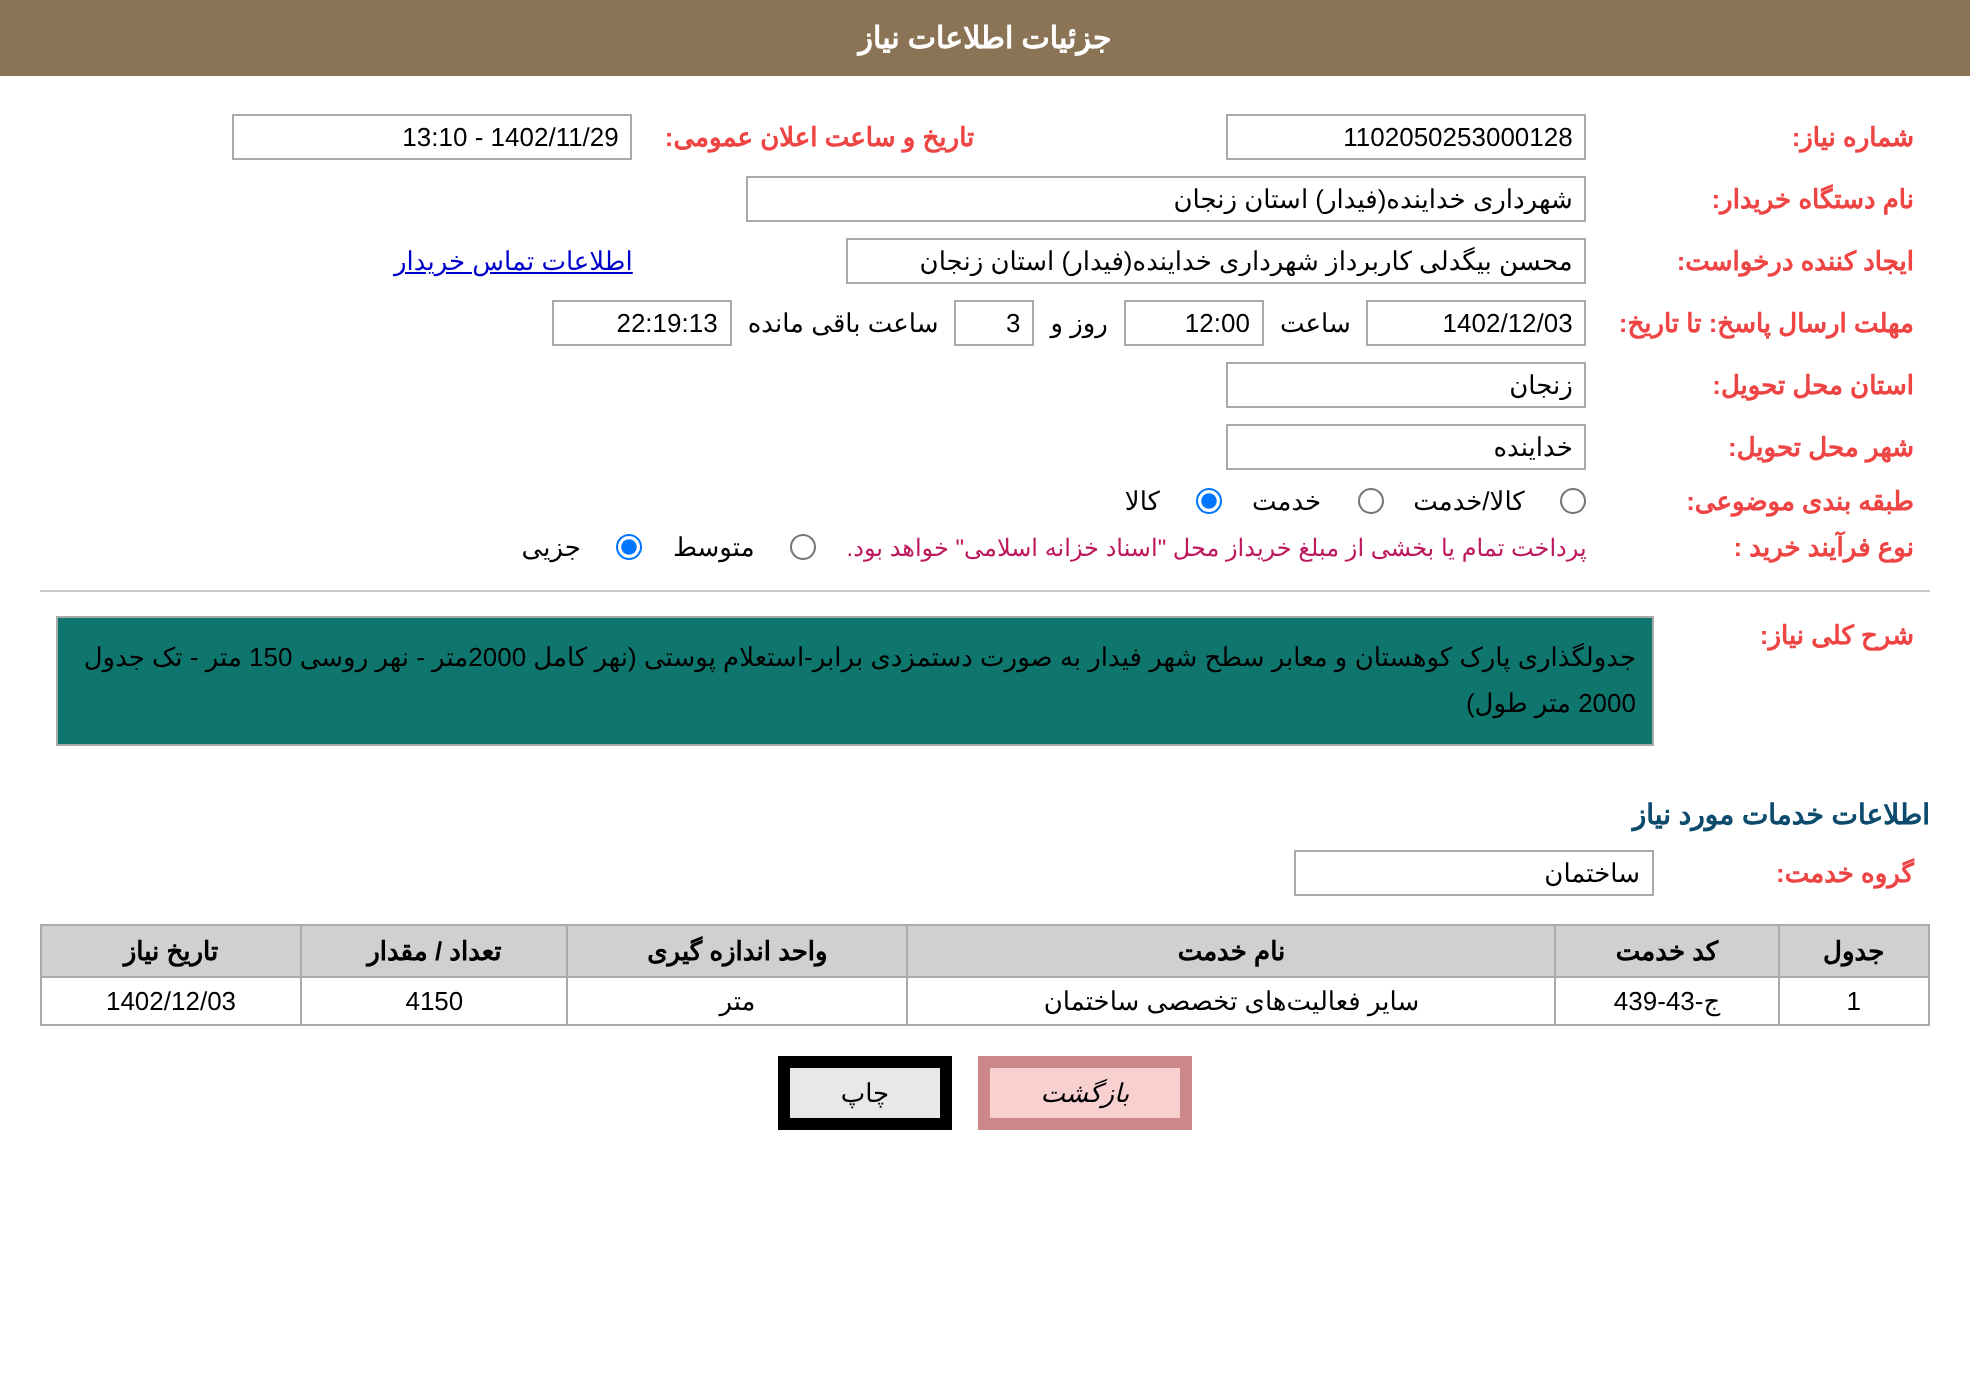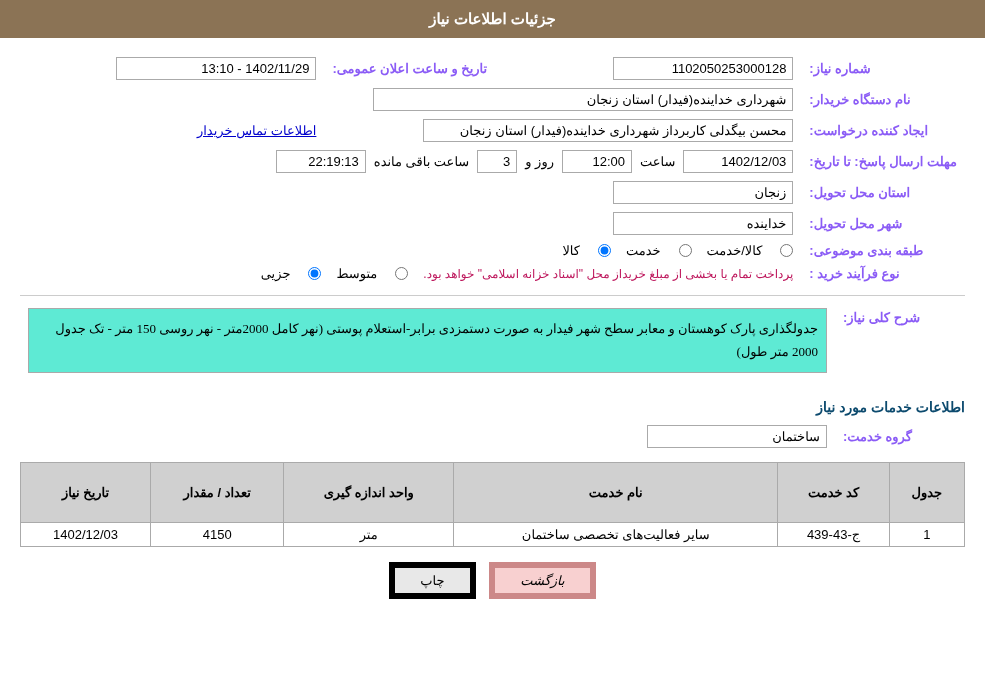--- a/index.html
+++ b/index.html
@@ -29,24 +29,24 @@
     .form-table {
       width: 100%;
       border-collapse: collapse;
       margin-bottom: 10px;
     }
     .form-table td {
       padding: 4px 8px;
       vertical-align: middle;
     }
     .label-cell {
-      text-align: left;
+      text-align: right;
       white-space: nowrap;
       font-weight: bold;
-      color: #8b5cf6;
+      color: #ef4444;
       width: 130px;
     }
     .input-cell {
       text-align: right;
     }
     .input-box {
       border: 1px solid #aaa;
       padding: 3px 6px;
       background: #fff;
       text-align: right;
@@ -68,39 +68,38 @@
       flex-direction: row;
     }
     .section-title {
       font-size: 14px;
       font-weight: bold;
       color: #0c4a6e;
       margin: 12px 0 6px 0;
     }
     .description-box {
       border: 1px solid #aaa;
-      background: #5eead4;
+      background: #0f766e;
       padding: 8px;
       text-align: right;
       direction: rtl;
       font-size: 13px;
       line-height: 1.8;
       margin-bottom: 10px;
-      font-family: Liberation Serif, serif;
     }
     .services-table {
       width: 100%;
       border-collapse: collapse;
       margin-bottom: 10px;
       direction: rtl;
     }
     .services-table th {
       background: #d0d0d0;
       border: 1px solid #aaa;
-      padding: 22px 8px;
+      padding: 5px 8px;
       text-align: center;
       font-weight: bold;
     }
     .services-table td {
       border: 1px solid #aaa;
       padding: 4px 8px;
       text-align: center;
     }
     .textarea-box {
       width: 100%;

